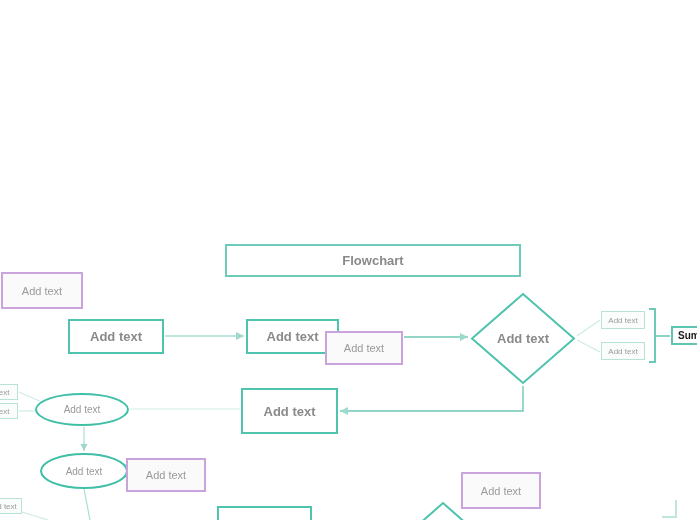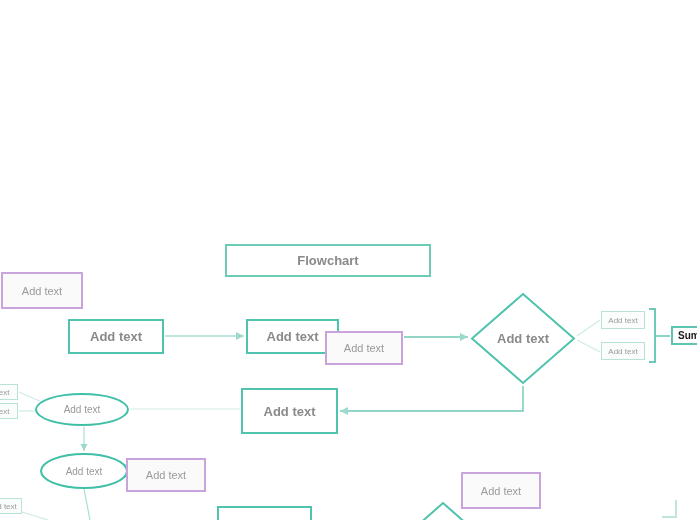--- a/index.html
+++ b/index.html
@@ -142,21 +142,21 @@
 
     <line x1="84" y1="489" x2="90" y2="520" stroke="#a8ded3" stroke-width="1.2"></line>
 
     <line x1="22" y1="512" x2="48" y2="520" stroke="#cfeae4" stroke-width="1.2"></line>
 
     <path d="M400,541 L443,503 L486,541 L443,579 z" fill="#ffffff" stroke="#4fc3ad" stroke-width="2"></path>
 
     <path d="M662,517 L676,517 L676,500" fill="none" stroke="#bfe5dd" stroke-width="2"></path>
   </svg>
 
-  <div class="node rect-teal-title" style="left:225px; top:244px; width:206px; height:33px;">
+  <div class="node rect-teal-title" style="left:225px; top:244px; width:296px; height:33px;">
     <span>Flowchart</span>
   </div>
 
   <div class="node rect-purple" style="left:1px; top:272px; width:82px; height:37px;">
     <span>Add text</span>
   </div>
 
   <div class="node rect-teal" style="left:68px; top:319px; width:96px; height:35px;">
     <span>Add text</span>
   </div>

